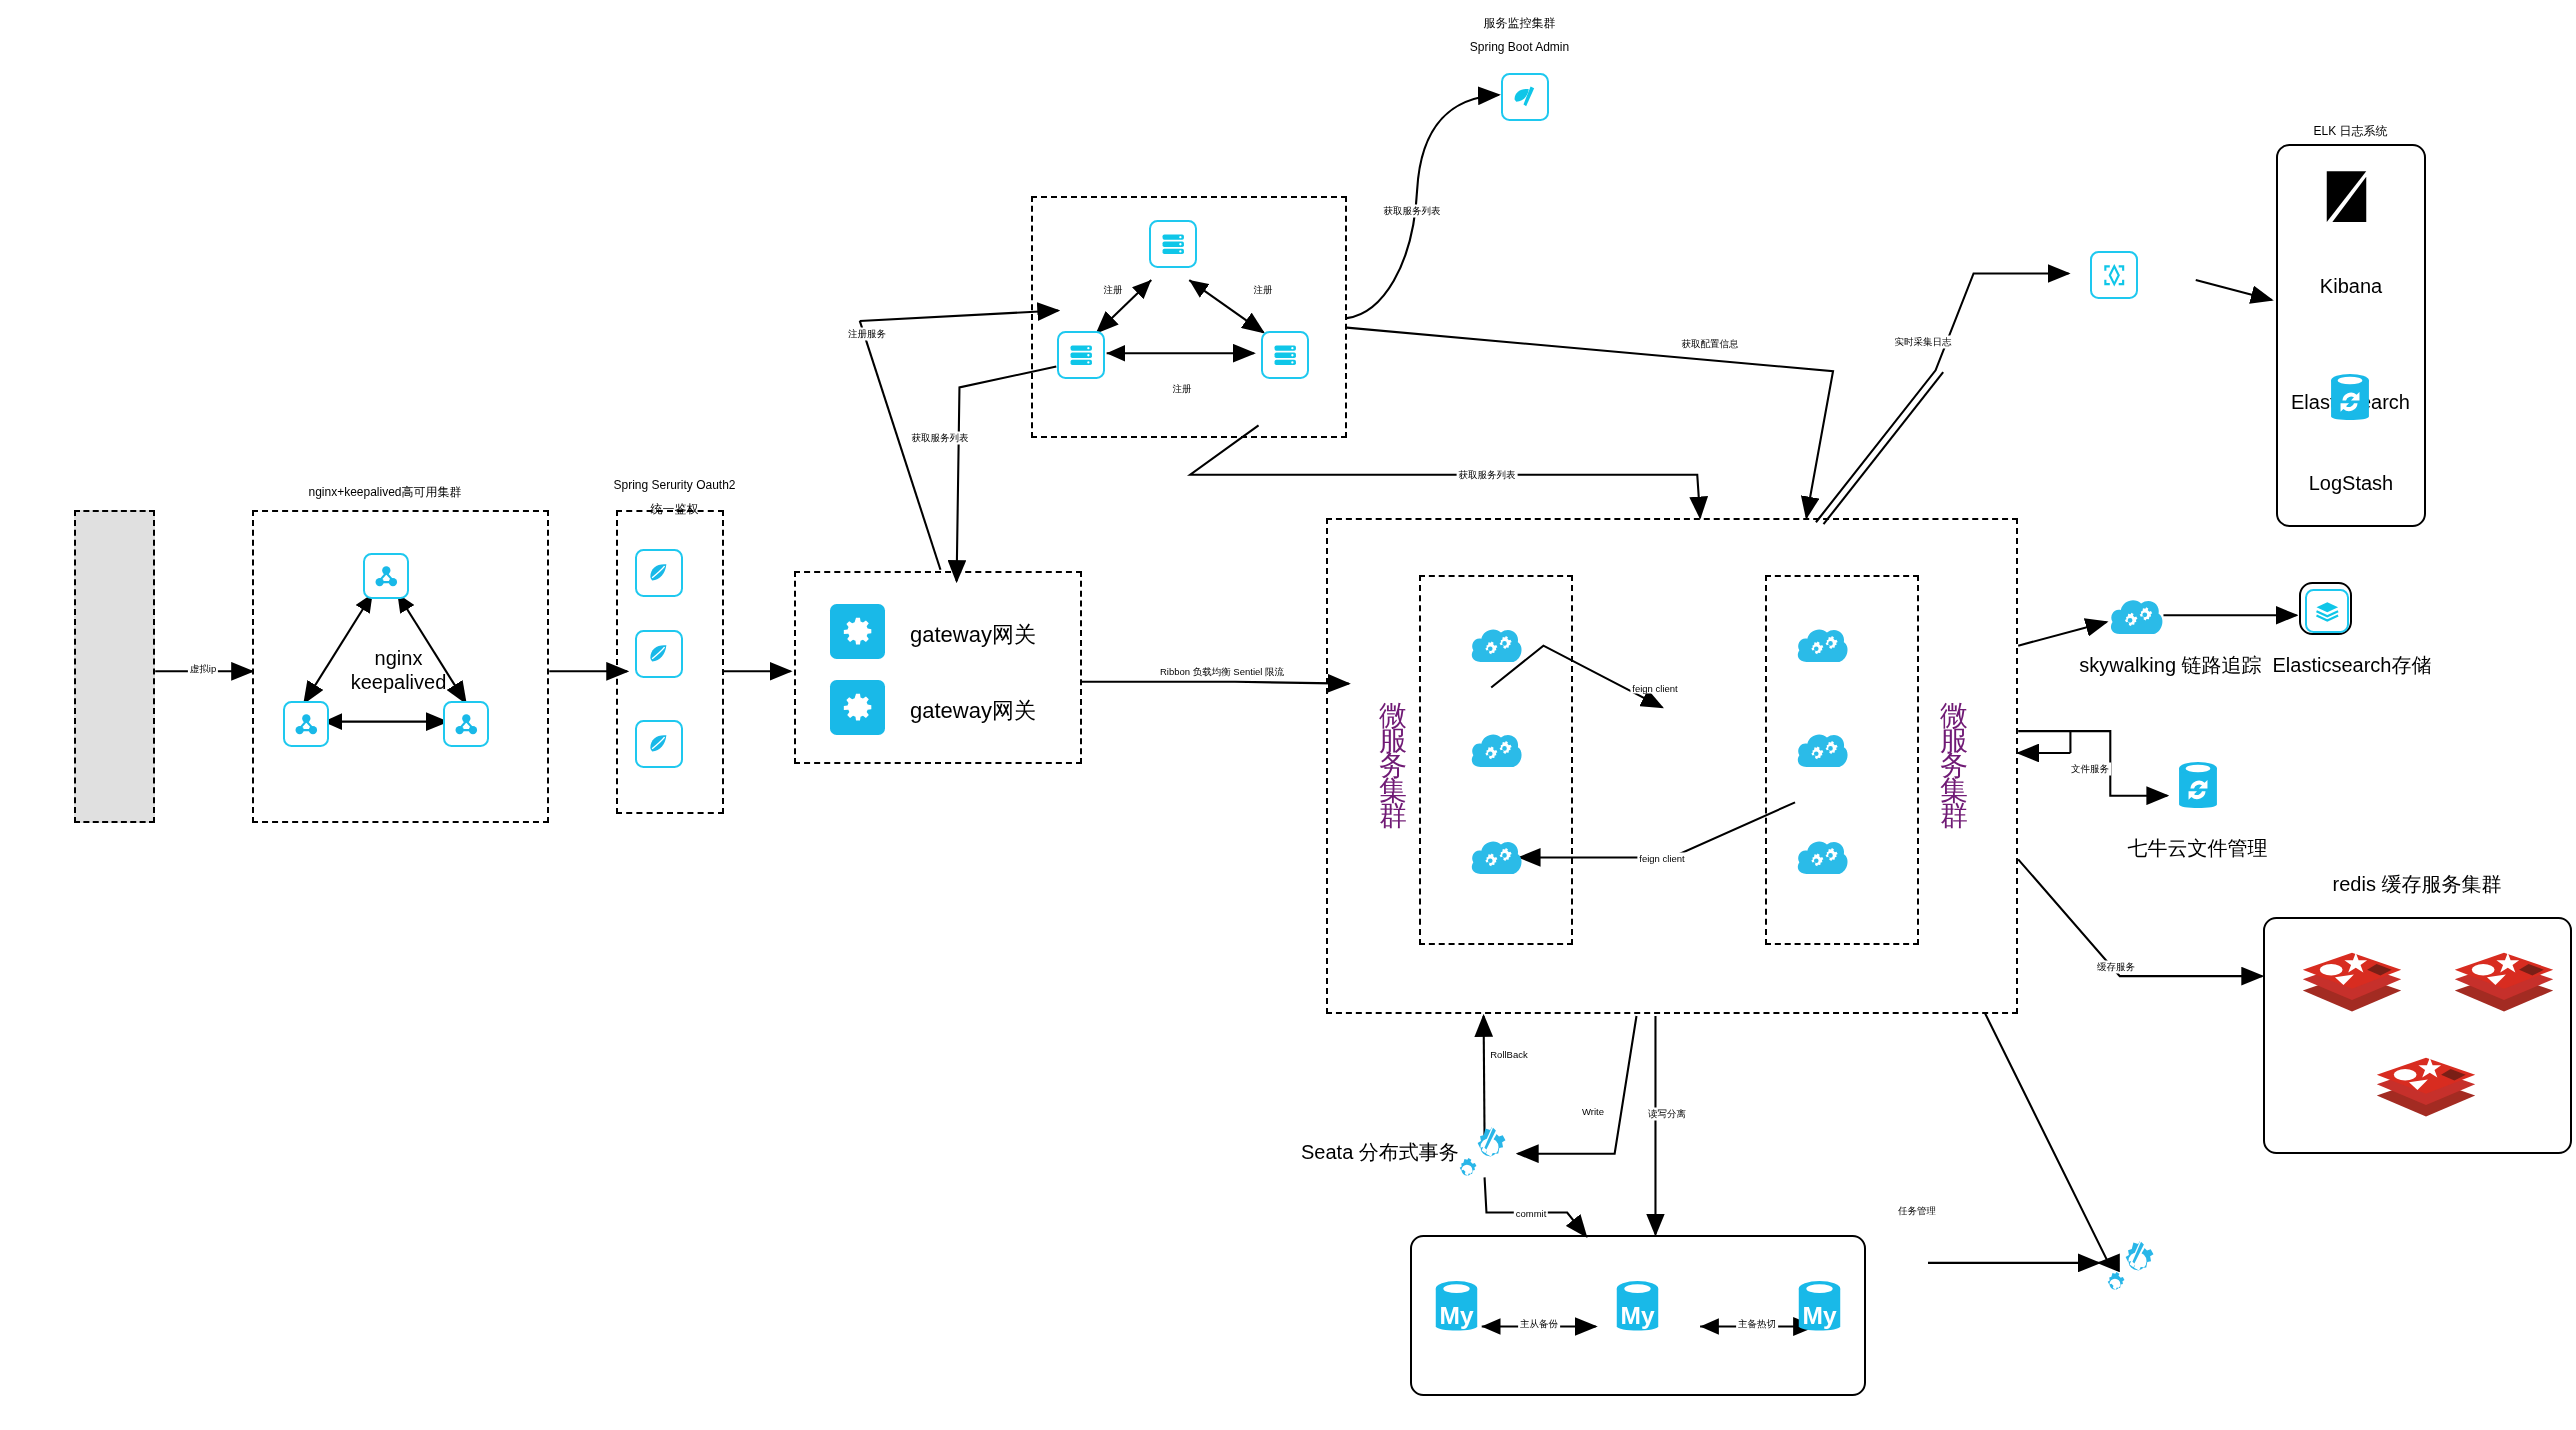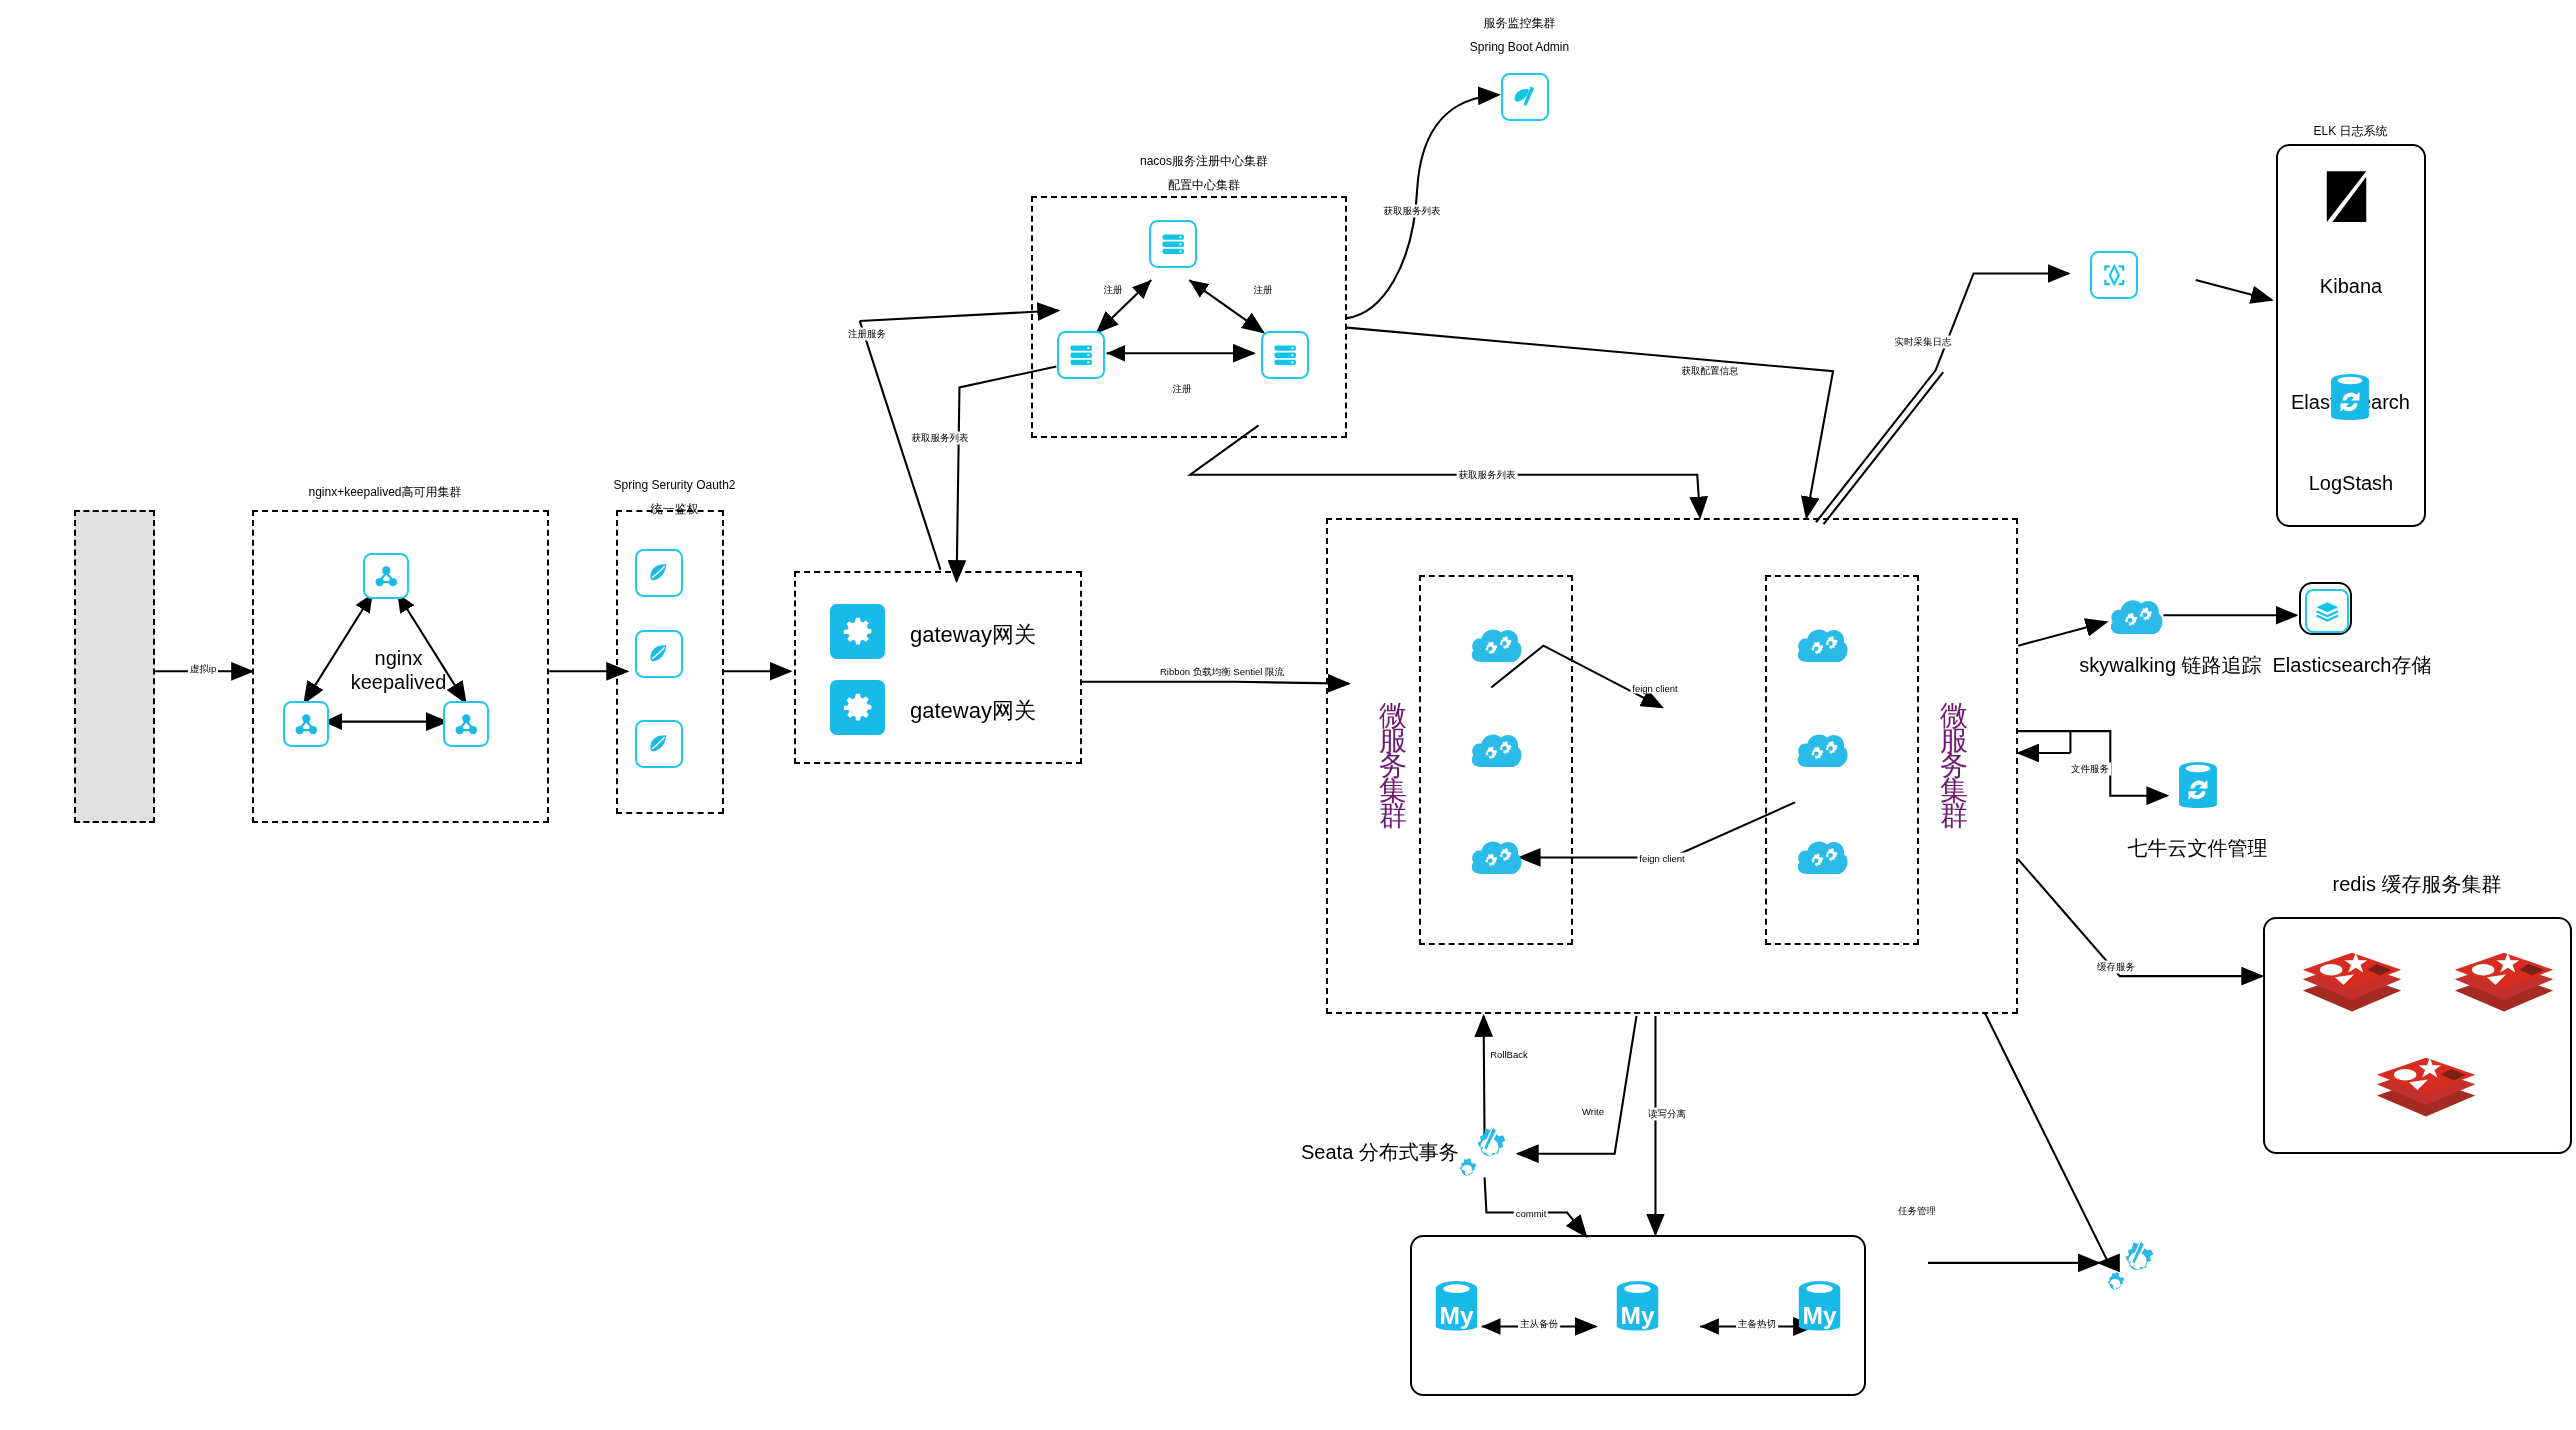--- a/index.html
+++ b/index.html
@@ -163,22 +163,20 @@
   </div>
   <div class="gw-text" style="left:910px;top:620px;">gateway网关</div>
   <div class="sq" style="left:830px;top:680px;width:55px;height:55px;">
     <svg width="34" height="34" viewBox="0 0 24 24">
       <path fill="#fff" d="M12 8a4 4 0 100 8 4 4 0 000-8zm0 2.2a1.8 1.8 0 110 3.6 1.8 1.8 0 010-3.6z"></path>
       <path fill="#fff" d="M10.6 2h2.8l.4 2.6 1.7.7 2.1-1.5 2 2-1.5 2.1.7 1.7 2.6.4v2.8l-2.6.4-.7 1.7 1.5 2.1-2 2-2.1-1.5-1.7.7-.4 2.6h-2.8l-.4-2.6-1.7-.7-2.1 1.5-2-2 1.5-2.1-.7-1.7L2 13.4v-2.8l2.6-.4.7-1.7L3.8 6.4l2-2 2.1 1.5 1.7-.7z"></path>
     </svg>
   </div>
   <div class="gw-text" style="left:910px;top:696px;">gateway网关</div>
 
-  <div class="title" style="left:1016px;top:149px;width:376px;">nacos服务注册中心集群
-配置中心集群</div>
   <div class="box dashdot" style="left:1031px;top:196px;width:316px;height:242px;"></div>
   <div class="icon ic-frame" style="left:1149px;top:220px;width:44px;height:44px;">
     <svg width="28.5" height="28.5" viewBox="0 0 32 32">
       <rect x="4" y="5" width="24" height="6" rx="2" fill="#0fc6e8"></rect>
         <circle cx="24" cy="8" r="1.3" fill="#fff"></circle>
       <rect x="4" y="13" width="24" height="6" rx="2" fill="#0fc6e8"></rect>
         <circle cx="24" cy="16" r="1.3" fill="#fff"></circle>
       <rect x="4" y="21" width="24" height="6" rx="2" fill="#0fc6e8"></rect>
         <circle cx="24" cy="24" r="1.3" fill="#fff"></circle>
     </svg>
@@ -412,19 +410,19 @@
       <path fill="#29b6e8" d="M12 40l3 .8 1.2-2 3 1.8-.8 2.2 2.2 2.2 2.3-.9 1.7 3.1-2.1 1.3.5 3.1-2.3.5-.7 3.5-3.5-.4-1 2.2-3.1-1.7.6-2.3-2.1-2.1-2.3.8-1.6-3.1 2.1-1.3-.5-3 2.3-.7zm2.6 6a5.7 5.7 0 100 11.4 5.7 5.7 0 000-11.4z"></path>
       <path fill="#fff" d="M42 4 L48 10 L34 34 L30 31 Z"></path>
       <path fill="#29b6e8" d="M42 7 L45 10 L35 30 L33 28 Z"></path>
     </svg>
   </div>
   <div class="edgelbl" style="left:1917px;top:1211px;">任务管理</div>
 
   <div class="edgelbl" style="left:867px;top:334px;">注册服务</div>
   <div class="edgelbl" style="left:940px;top:438px;">获取服务列表</div>
   <div class="edgelbl" style="left:1412px;top:211px;">获取服务列表</div>
-  <div class="edgelbl" style="left:1710px;top:371px;">获取配置信息</div>
+  <div class="edgelbl" style="left:1710px;top:344px;">获取配置信息</div>
   <div class="edgelbl" style="left:1923px;top:342px;">实时采集日志</div>
   <div class="edgelbl" style="left:1487px;top:475px;">获取服务列表</div>
   <div class="edgelbl" style="left:1222px;top:672px;">Ribbon 负载均衡 Sentiel 限流</div>
 
 </div>
 
 
 </body></html>

